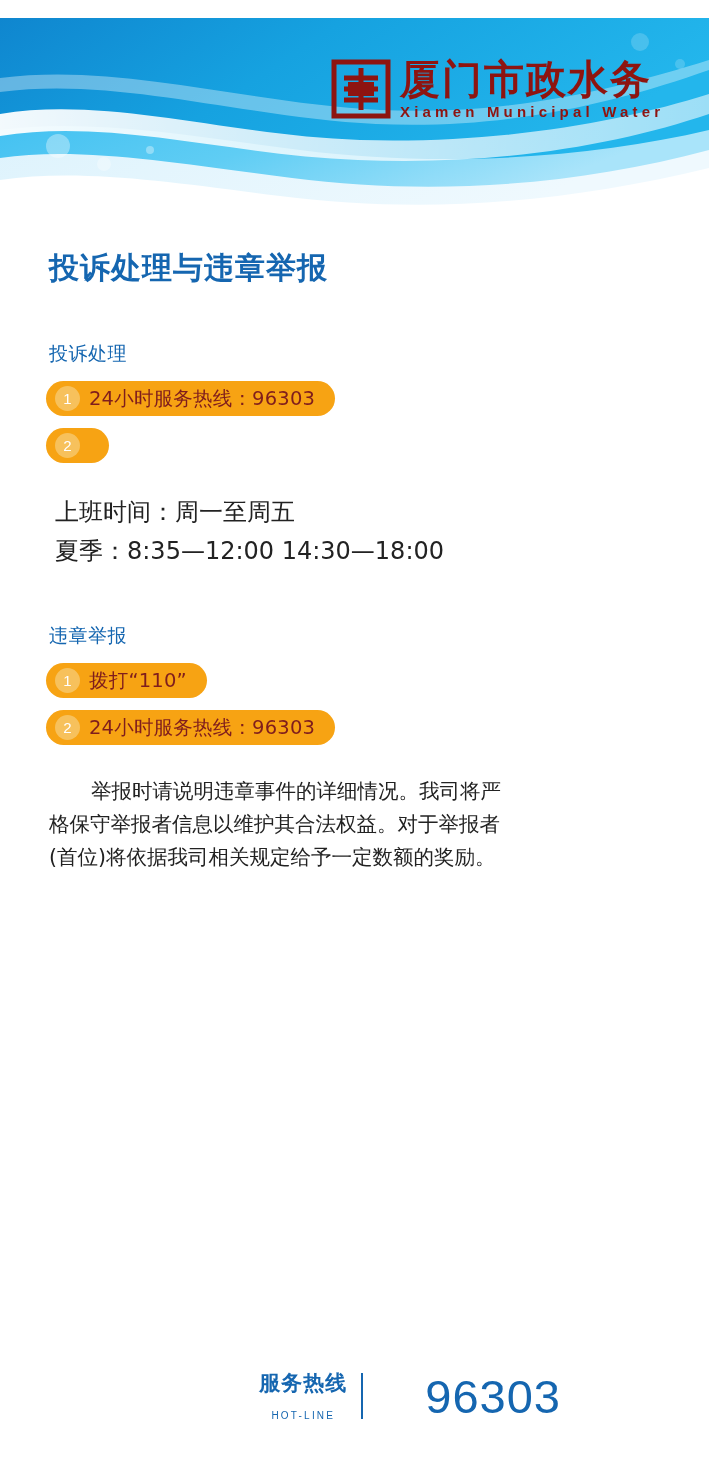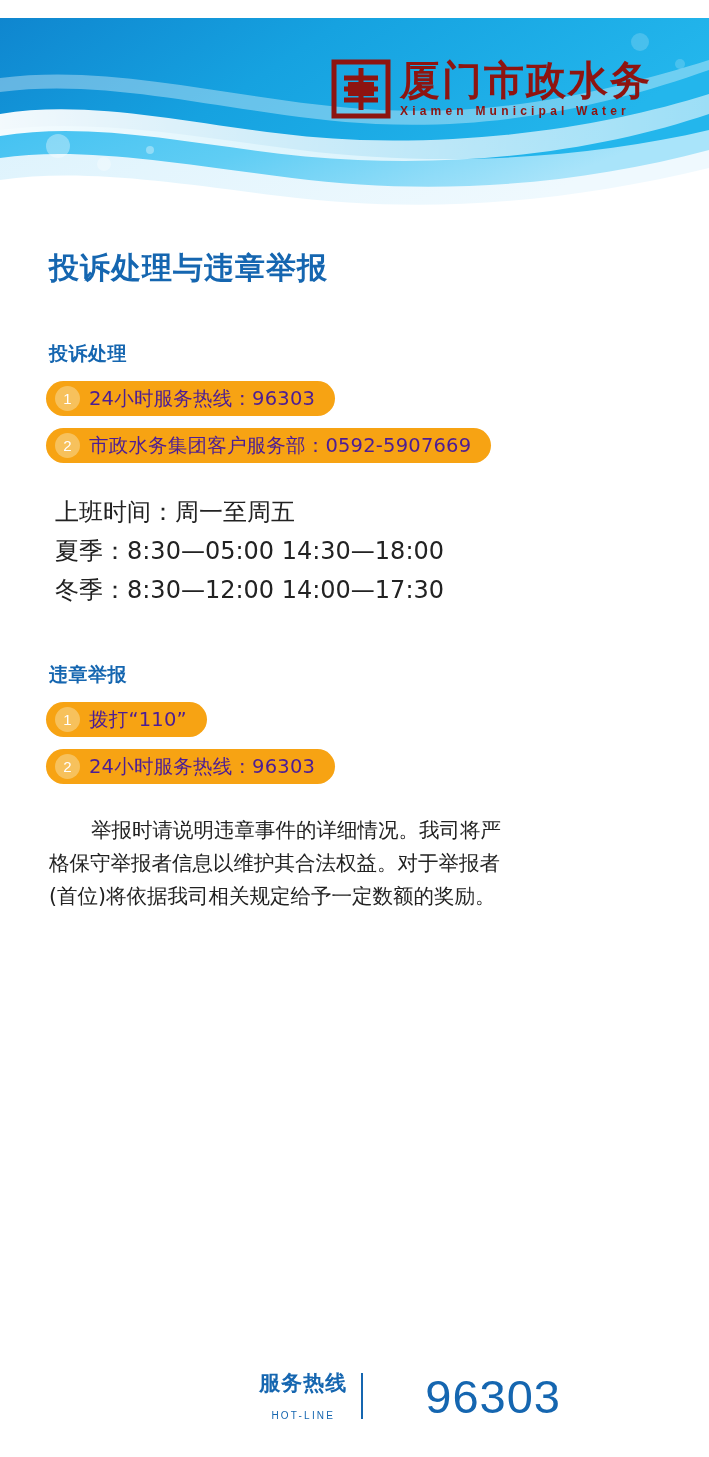--- a/index.html
+++ b/index.html
@@ -51,21 +51,21 @@
     font-family: "DejaVu Sans", sans-serif;
     font-size: 40px;
     font-weight: bold;
     color: #8e1410;
     letter-spacing: 2px;
     line-height: 1.05;
     white-space: nowrap;
   }
   #logo-en {
     font-family: "Liberation Sans", sans-serif;
-    font-size: 12px;
+    font-size: 15px;
     font-weight: bold;
     color: #8e1410;
     letter-spacing: 4.2px;
     margin-top: 3px;
     white-space: nowrap;
   }
 
   
   #content {
     position: absolute;
@@ -82,21 +82,21 @@
     letter-spacing: 1px;
   }
 
   .section {
     margin-top: 52px;
   }
   .section-heading {
     margin: 0 0 0 49px;
     font-family: "DejaVu Sans", sans-serif;
     font-size: 19px;
-    font-weight: bold;
+    font-weight: normal;
     color: #1566b0;
     letter-spacing: 0.5px;
   }
 
   .pill-list {
     list-style: none;
     margin: 14px 0 0 0;
     padding: 0;
   }
   .pill-row {
@@ -121,21 +121,21 @@
     font-size: 15px;
     display: inline-flex;
     align-items: center;
     justify-content: center;
     flex: 0 0 25px;
     margin-right: 9px;
   }
   .pill-text {
     font-family: "DejaVu Sans", sans-serif;
     font-size: 19.5px;
-    color: #4c1d95;
+    color: #7f1d1d;
     white-space: nowrap;
     letter-spacing: 0.2px;
   }
 
   .hours {
     margin: 30px 0 0 55px;
     font-family: "DejaVu Sans", sans-serif;
     font-size: 24px;
     color: #222222;
     line-height: 1.62;
@@ -270,29 +270,27 @@
     <ul class="pill-list">
       <li class="pill-row">
         <span class="pill">
           <span class="pill-num">1</span>
           <span class="pill-text">24小时服务热线：96303</span>
         </span>
       </li>
       <li class="pill-row">
         <span class="pill">
           <span class="pill-num">2</span>
-          <span class="pill-text">市政水务集团客户服务部：0592-5907669</span>
         </span>
       </li>
     </ul>
 
     <div class="hours">
       <div>上班时间：周一至周五</div>
-      <div>夏季：8:30—05:00  14:30—18:00</div>
-      <div>冬季：8:30—12:00  14:00—17:30</div>
+      <div>夏季：8:35—12:00  14:30—18:00</div>
     </div>
   </div>
 
   <div class="section">
     <h2 class="section-heading">违章举报</h2>
 
     <ul class="pill-list">
       <li class="pill-row">
         <span class="pill">
           <span class="pill-num">1</span>

